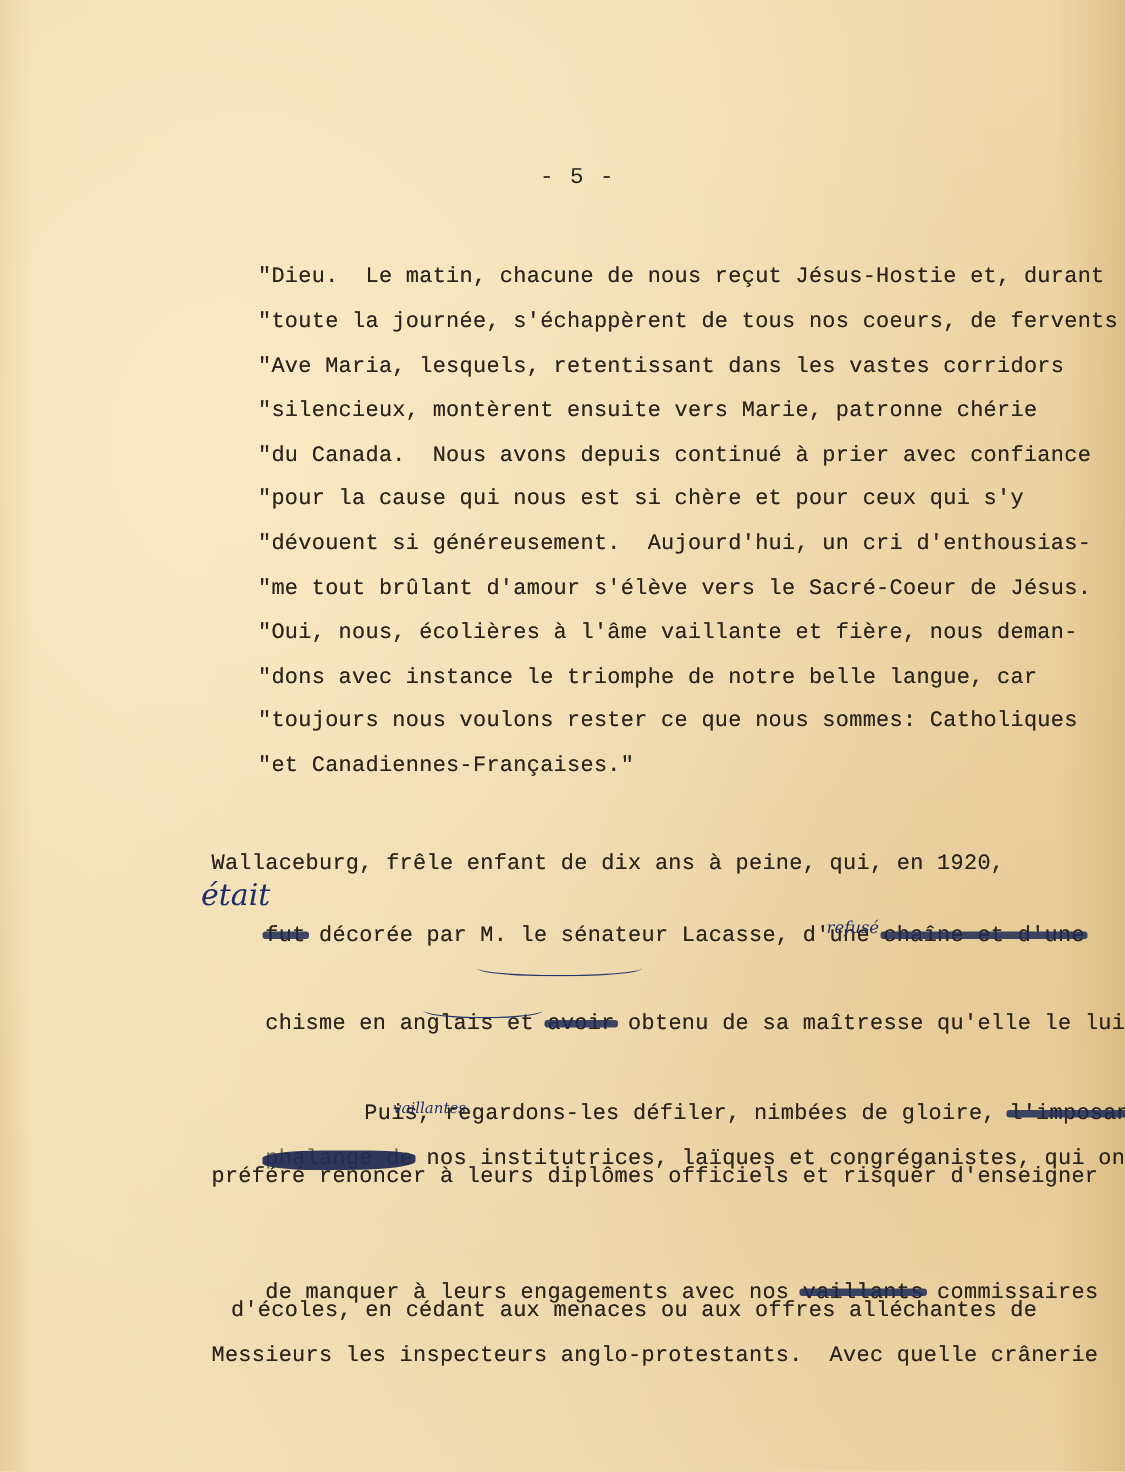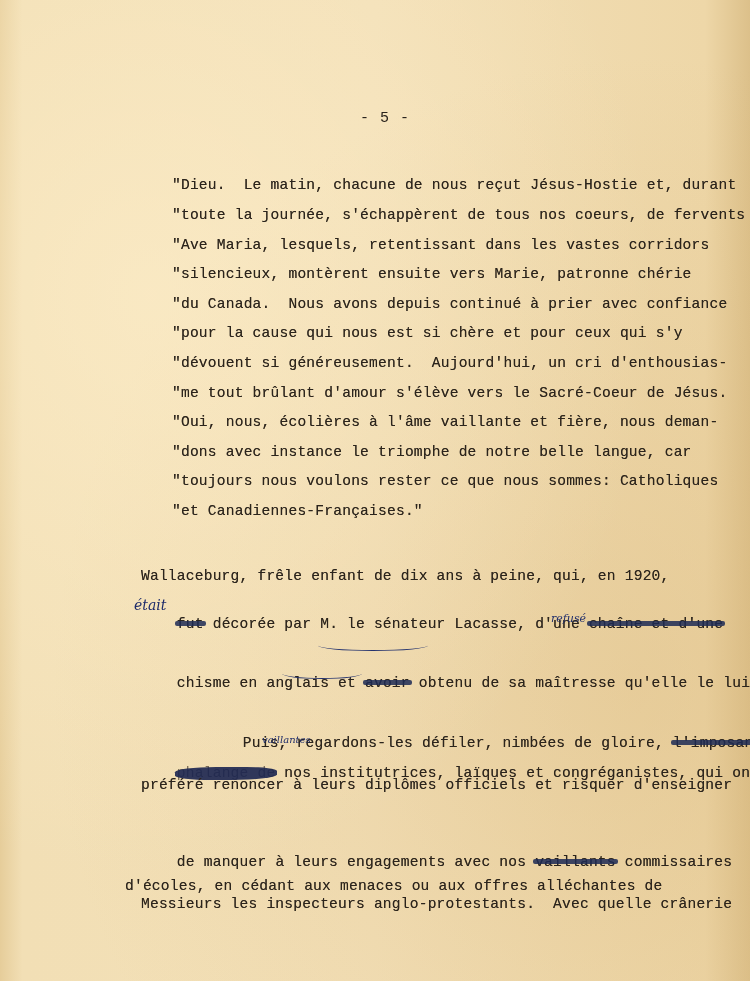--- a/index.html
+++ b/index.html
@@ -109,21 +109,21 @@
   <div class="line" style="left:172px; top:324px;">"pour la cause qui nous est si chère et pour ceux qui s'y</div>
   <div class="line" style="left:172px; top:354px;">"dévouent si généreusement.  Aujourd'hui, un cri d'enthousias-</div>
   <div class="line" style="left:172px; top:384px;">"me tout brûlant d'amour s'élève vers le Sacré-Coeur de Jésus.</div>
   <div class="line" style="left:172px; top:413px;">"Oui, nous, écolières à l'âme vaillante et fière, nous deman-</div>
   <div class="line" style="left:172px; top:443px;">"dons avec instance le triomphe de notre belle langue, car</div>
   <div class="line" style="left:172px; top:472px;">"toujours nous voulons rester ce que nous sommes: Catholiques</div>
   <div class="line" style="left:172px; top:502px;">"et Canadiennes-Françaises."</div>
 
   <div class="line" style="left:141px; top:567px;">Wallaceburg, frêle enfant de dix ans à peine, qui, en 1920,</div>
 
-  <div class="hand" style="left:134px; top:597px; font-size:14px;font-style:italic;">était</div>
+  <div class="hand" style="left:134px; top:584px; font-size:20px;font-style:italic;">était</div>
   <div class="line" style="left:141px; top:597px;">
     <span class="strike">fut</span><span> décorée par M. le sénateur Lacasse, d'une </span><span class="strike">chaîne et d'une</span>
   </div>
 
   <div class="hand" style="left:551px; top:612px; font-size:11px;">refusé</div>
   <div class="loop" style="left:318px; top:640px; width:110px;"></div>
 
   <div class="line" style="left:141px; top:656px;">
     <span>chisme en anglais et </span><span class="strike">avoir</span><span> obtenu de sa maîtresse qu'elle le lui</span>
   </div>
@@ -136,16 +136,16 @@
 
   <div class="hand" style="left:262px; top:734px; font-size:10px;">vaillantes</div>
   <div class="line" style="left:141px; top:746px;">
     <span class="blot">phalange de</span><span> nos institutrices, laïques et congréganistes, qui ont</span>
   </div>
 
   <div class="line" style="left:141px; top:776px;">préféré renoncer à leurs diplômes officiels et risquer d'enseigner</div>
   <div class="line" style="left:141px; top:835px;">
     <span>de manquer à leurs engagements avec nos </span><span class="strike">vaillants</span><span> commissaires</span>
   </div>
-  <div class="line" style="left:125px; top:865px;margin-top:12px;">d'écoles, en cédant aux menaces ou aux offres alléchantes de</div>
+  <div class="line" style="left:154px; top:865px;">d'écoles, en cédant aux menaces ou aux offres alléchantes de</div>
   <div class="line" style="left:141px; top:895px;">Messieurs les inspecteurs anglo-protestants.  Avec quelle crânerie</div>
 
 </div>
 
 </body></html>

